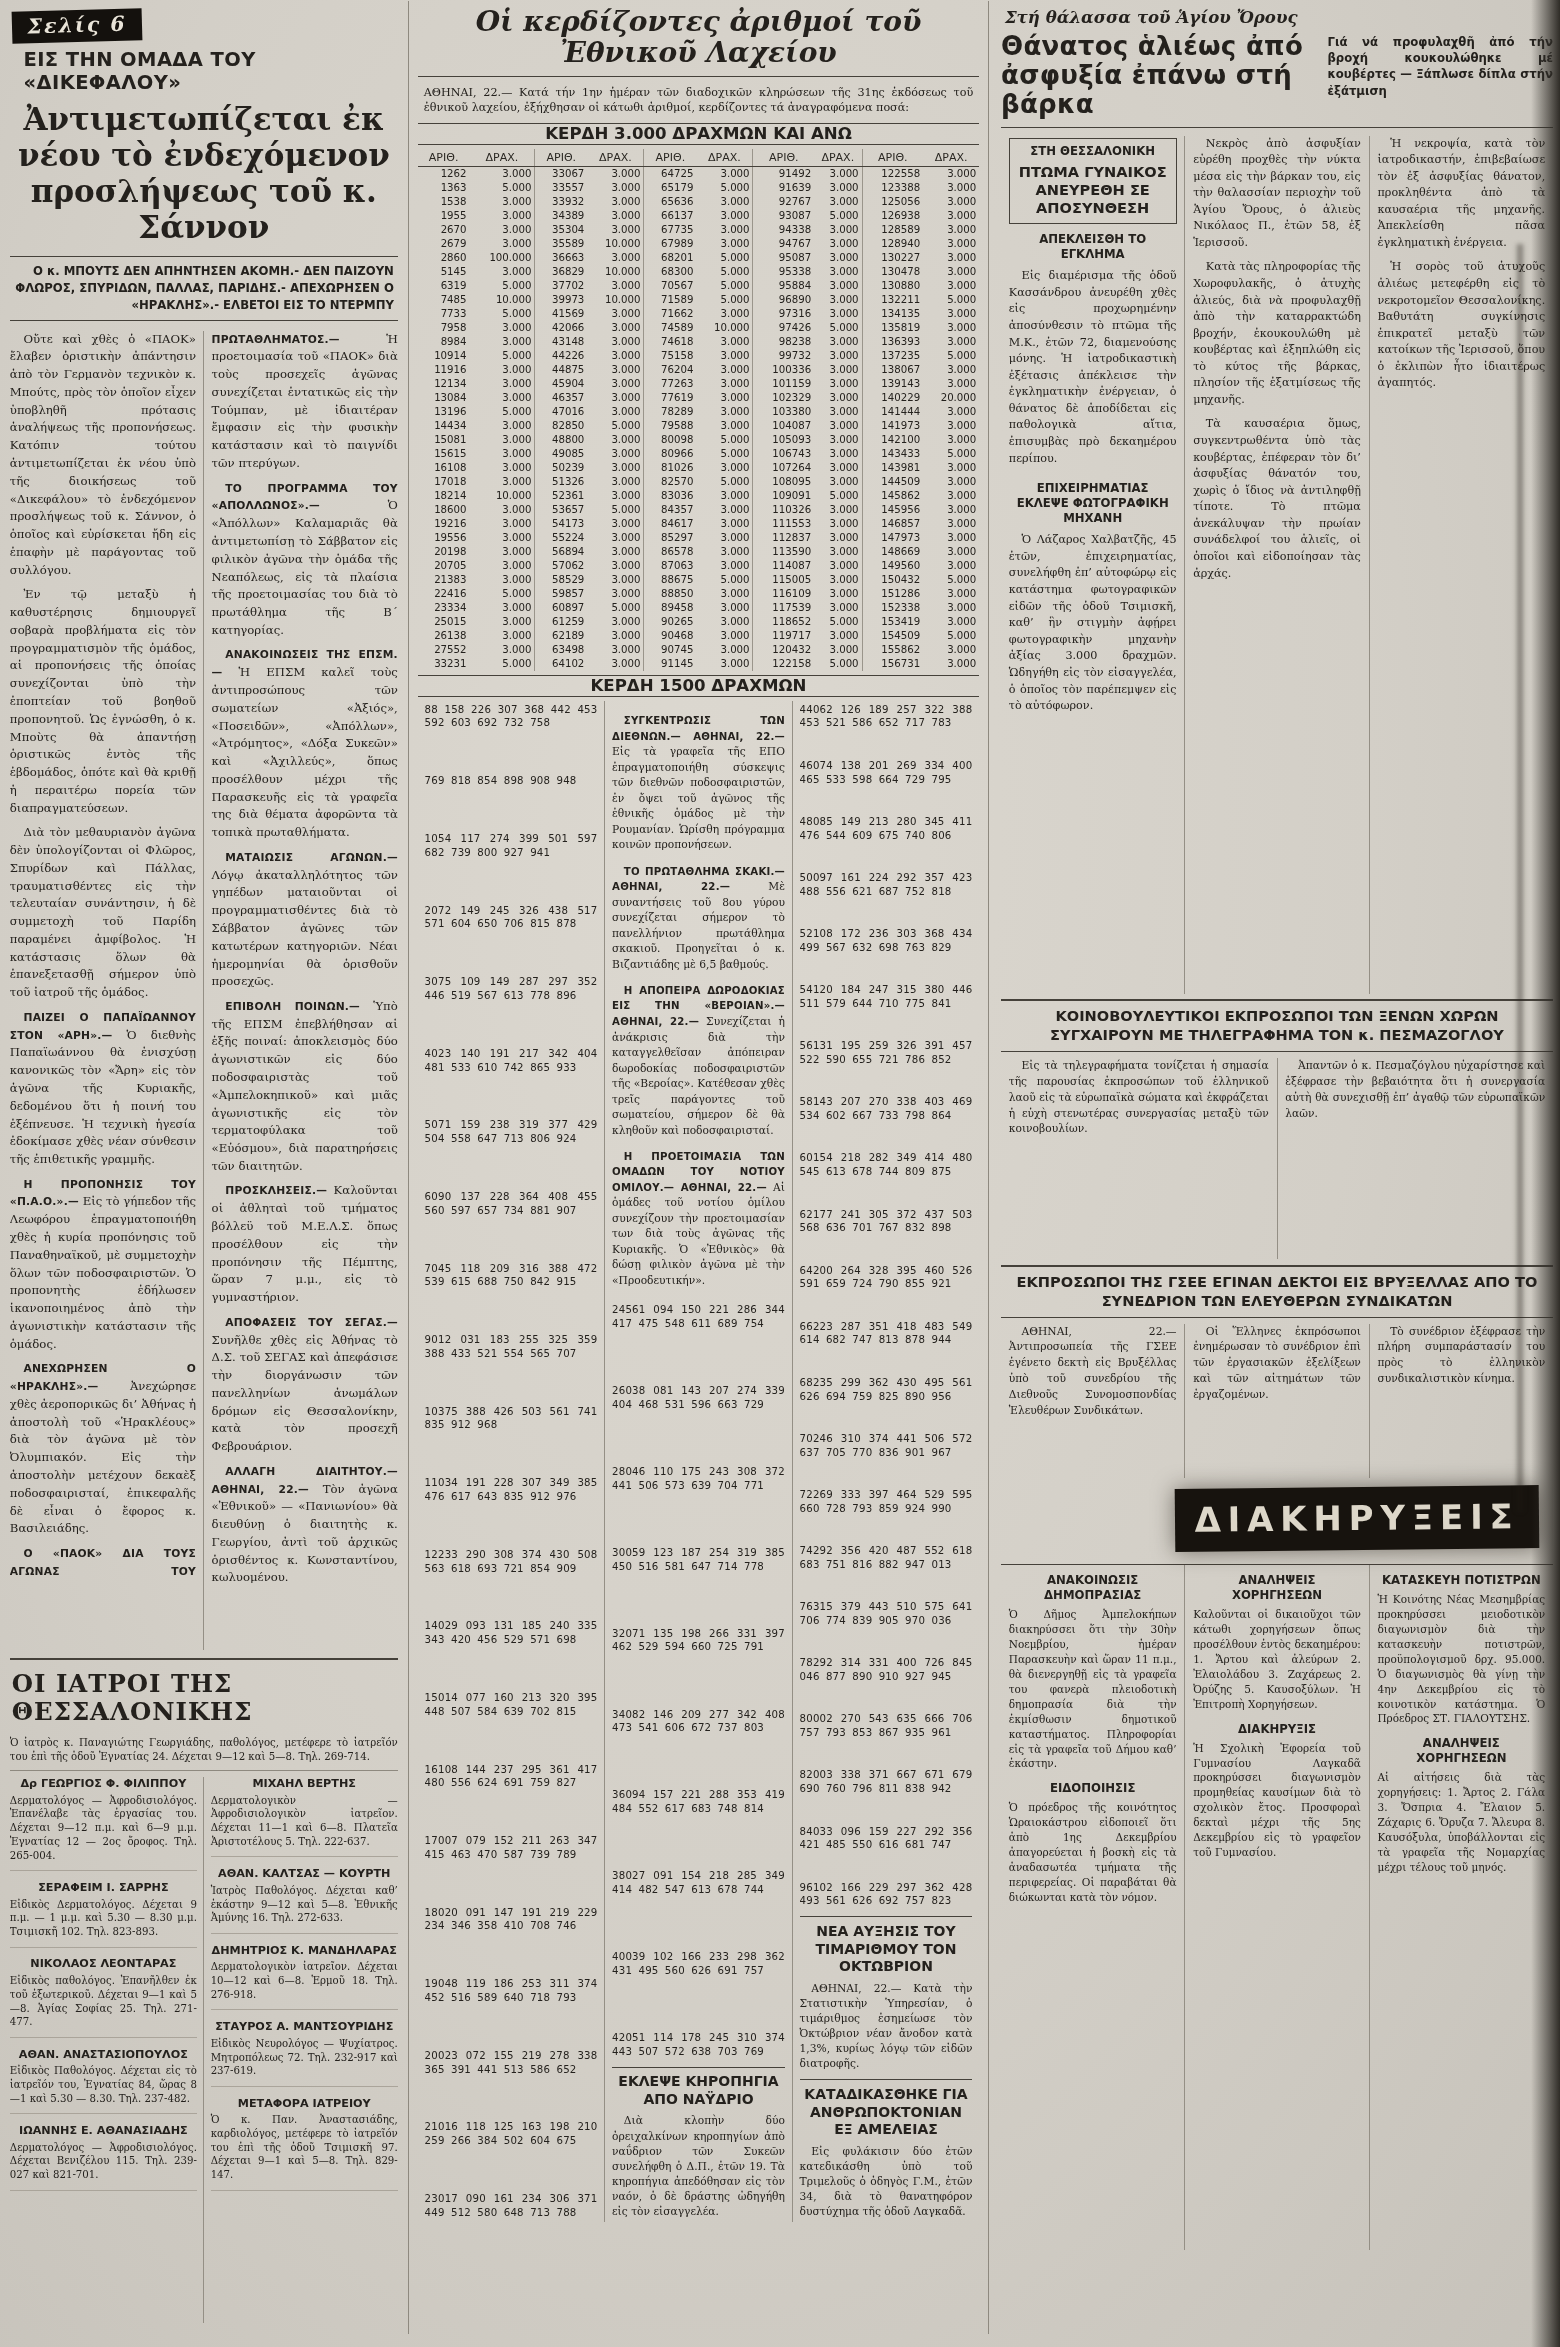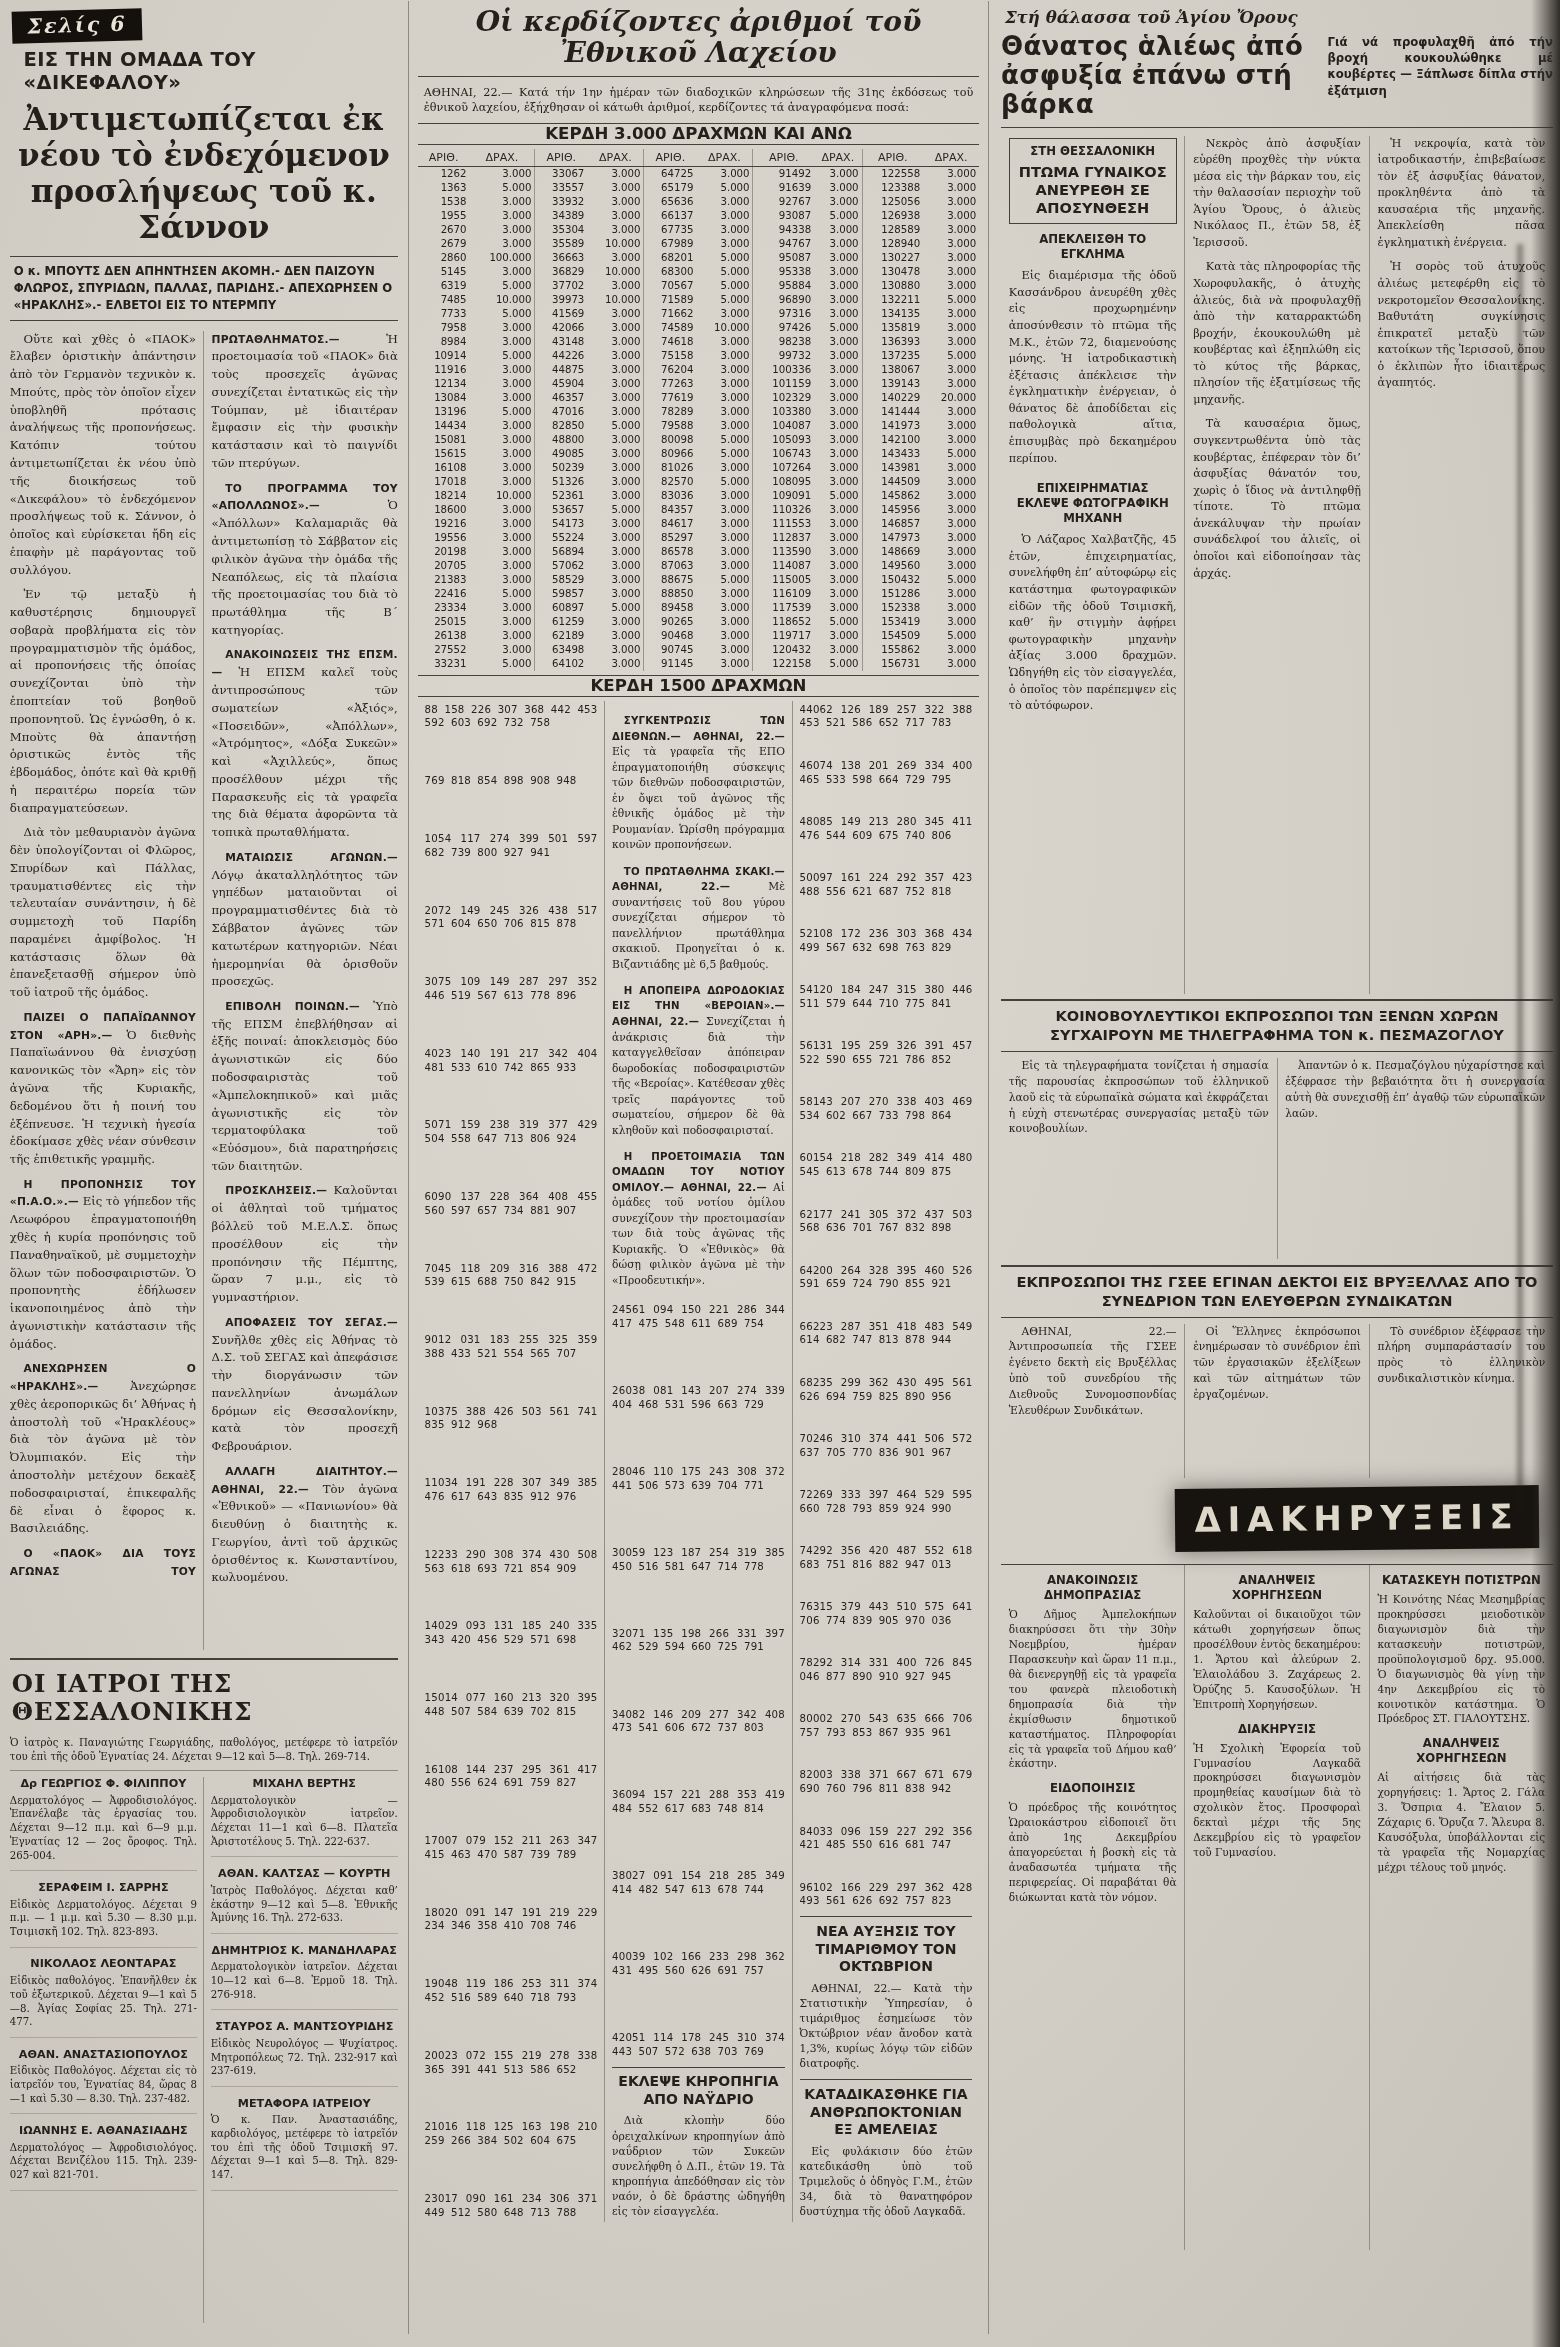--- a/index.html
+++ b/index.html
@@ -20,21 +20,21 @@
   .page-tag{
     display:inline-block;background:#14110d;color:#e9e4d8;
     font:italic 700 20.5px/1 "DejaVu Serif",serif;padding:4.9px 15.6px 6.8px;
     transform:rotate(-1.6deg);letter-spacing:2px;margin:2px 0 3.9px 2px;
   }
   .kicker-left{font:700 19.5px/1.2 "DejaVu Sans",sans-serif;letter-spacing:0.4px;margin:2px 0 7.8px 13.7px;}
 
   
   .paok-headline{font:700 31px/1.16 "DejaVu Serif",serif;text-align:center;margin:3.9px 5.9px 9.8px;}
   .paok-subhead{
-    font:700 11.7px/1.45 "DejaVu Sans",sans-serif;text-align:left;
+    font:700 11.7px/1.45 "DejaVu Sans",sans-serif;text-align:right;
     border-top:1.5px solid #45413a;border-bottom:1.5px solid #45413a;
     padding:5.9px 3.9px;margin:3.9px 0 9.8px;
   }
   .paok-body{
     columns:2;column-gap:15.6px;column-rule:1px solid #948f85;
     height:1334px;overflow:hidden;
     font-size:11.7px;line-height:1.52;text-align:justify;
   }
   .para{margin:0 0 6.8px;text-indent:13.7px;}
   .p-head{font:700 10.7px/1.4 "DejaVu Sans",sans-serif;letter-spacing:0.2px;}

